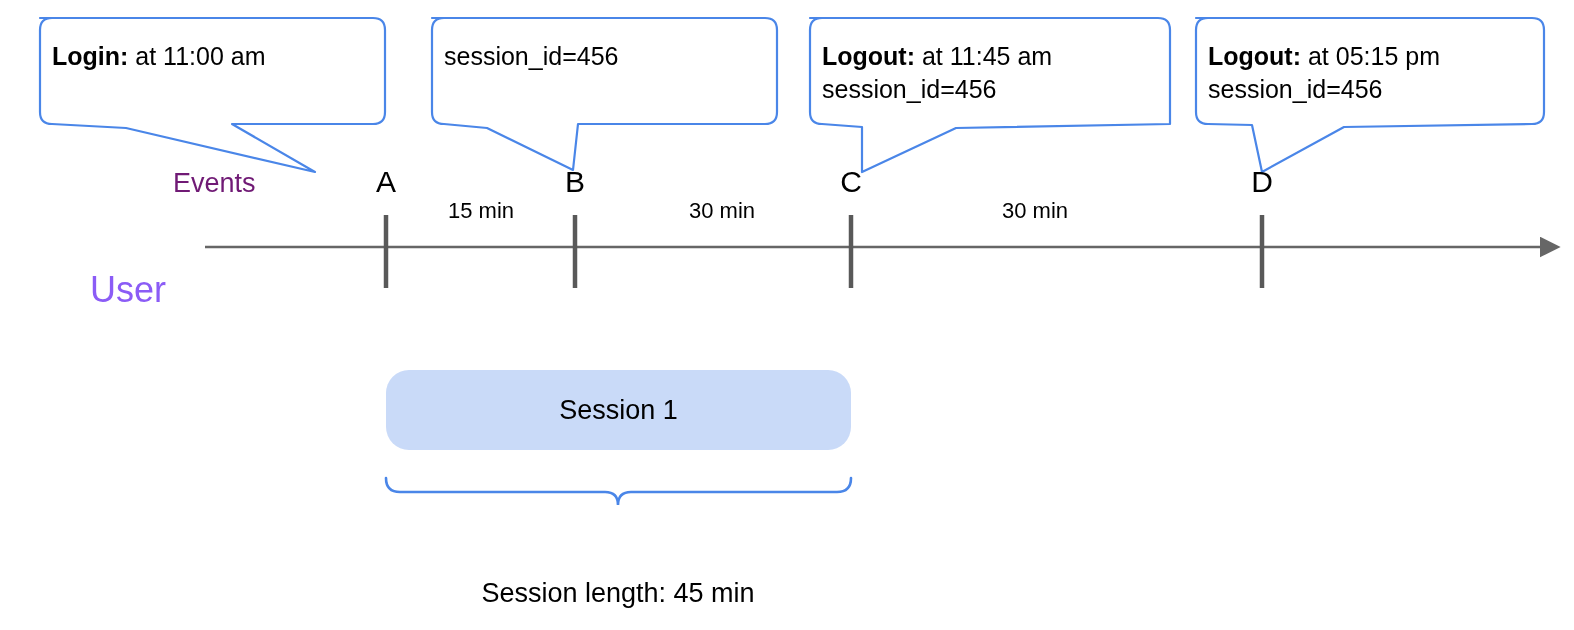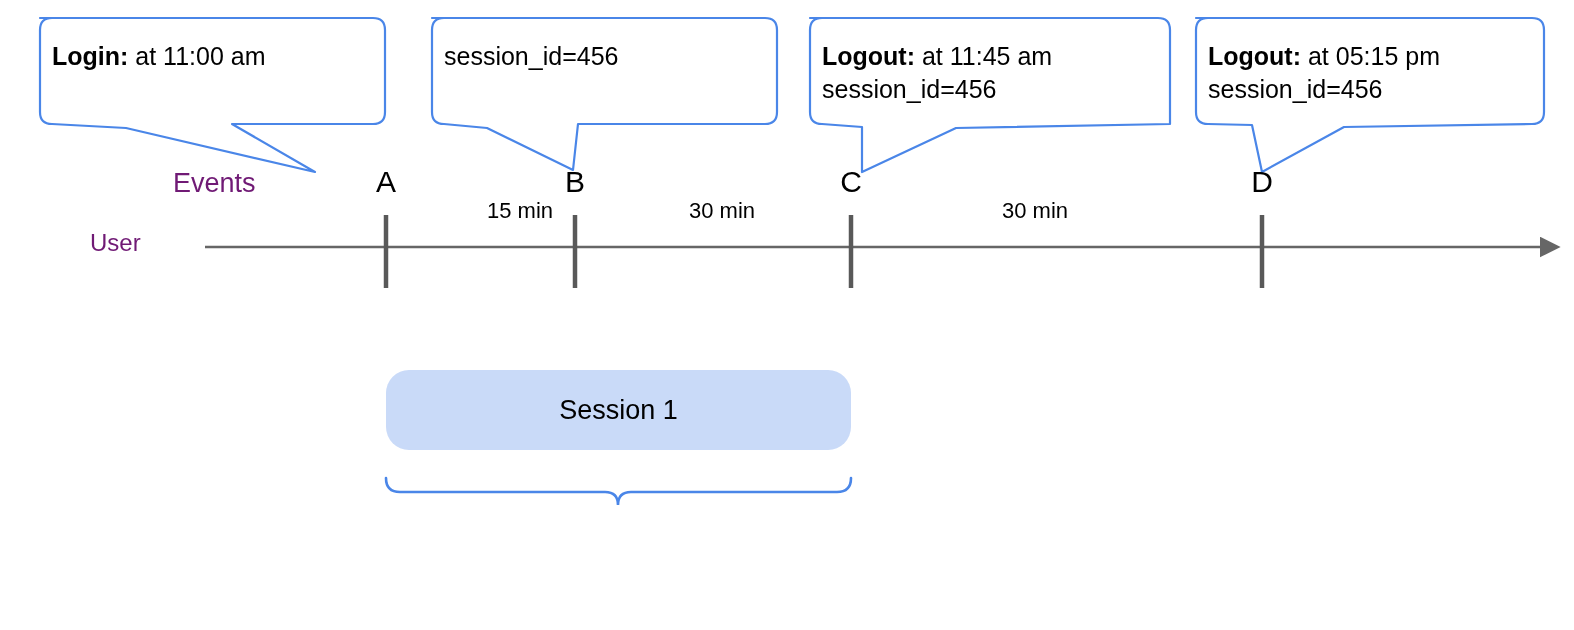--- a/index.html
+++ b/index.html
@@ -31,23 +31,24 @@
     line-height: 33px;
     color: #000000;
     white-space: nowrap;
     letter-spacing: 0px;
   }
   .callout-text .lead {
     font-weight: bold;
   }
   .axis-label {
     position: absolute;
-    font-size: 24px;
-    color: #701a75;
+    font-size: 36px;
+    color: #8b5cf6;
     white-space: nowrap;
+    margin-top: 40px;
   }
   .events-label {
     position: absolute;
     font-size: 27px;
     color: #701a75;
     white-space: nowrap;
   }
   .marker-label {
     position: absolute;
     font-size: 30px;
@@ -134,22 +135,23 @@
   </div>
 
   <div class="events-label" style="left:173px; top:168px;">Events</div>
   <div class="axis-label" style="left:90px; top:229px;">User</div>
 
   <div class="marker-label" style="left:386px; top:165px;">A</div>
   <div class="marker-label" style="left:575px; top:165px;">B</div>
   <div class="marker-label" style="left:851px; top:165px;">C</div>
   <div class="marker-label" style="left:1262px; top:165px;">D</div>
 
-  <div class="interval-label" style="left:481px; top:198px;margin-left:39px;">15 min</div>
+  <div class="interval-label" style="left:481px; top:198px;">15 min</div>
   <div class="interval-label" style="left:722px; top:198px;">30 min</div>
   <div class="interval-label" style="left:1035px; top:198px;">30 min</div>
 
   <div class="session-bar" style="left:386px; top:370px; width:465px; height:80px;border-radius:23px;">
     <span class="session-bar-label">Session 1</span>
   </div>
 
+  <div class="session-caption" style="left:618px; top:578px;">Session length: 45 min</div>
 
 </div>
 
 </body></html>

